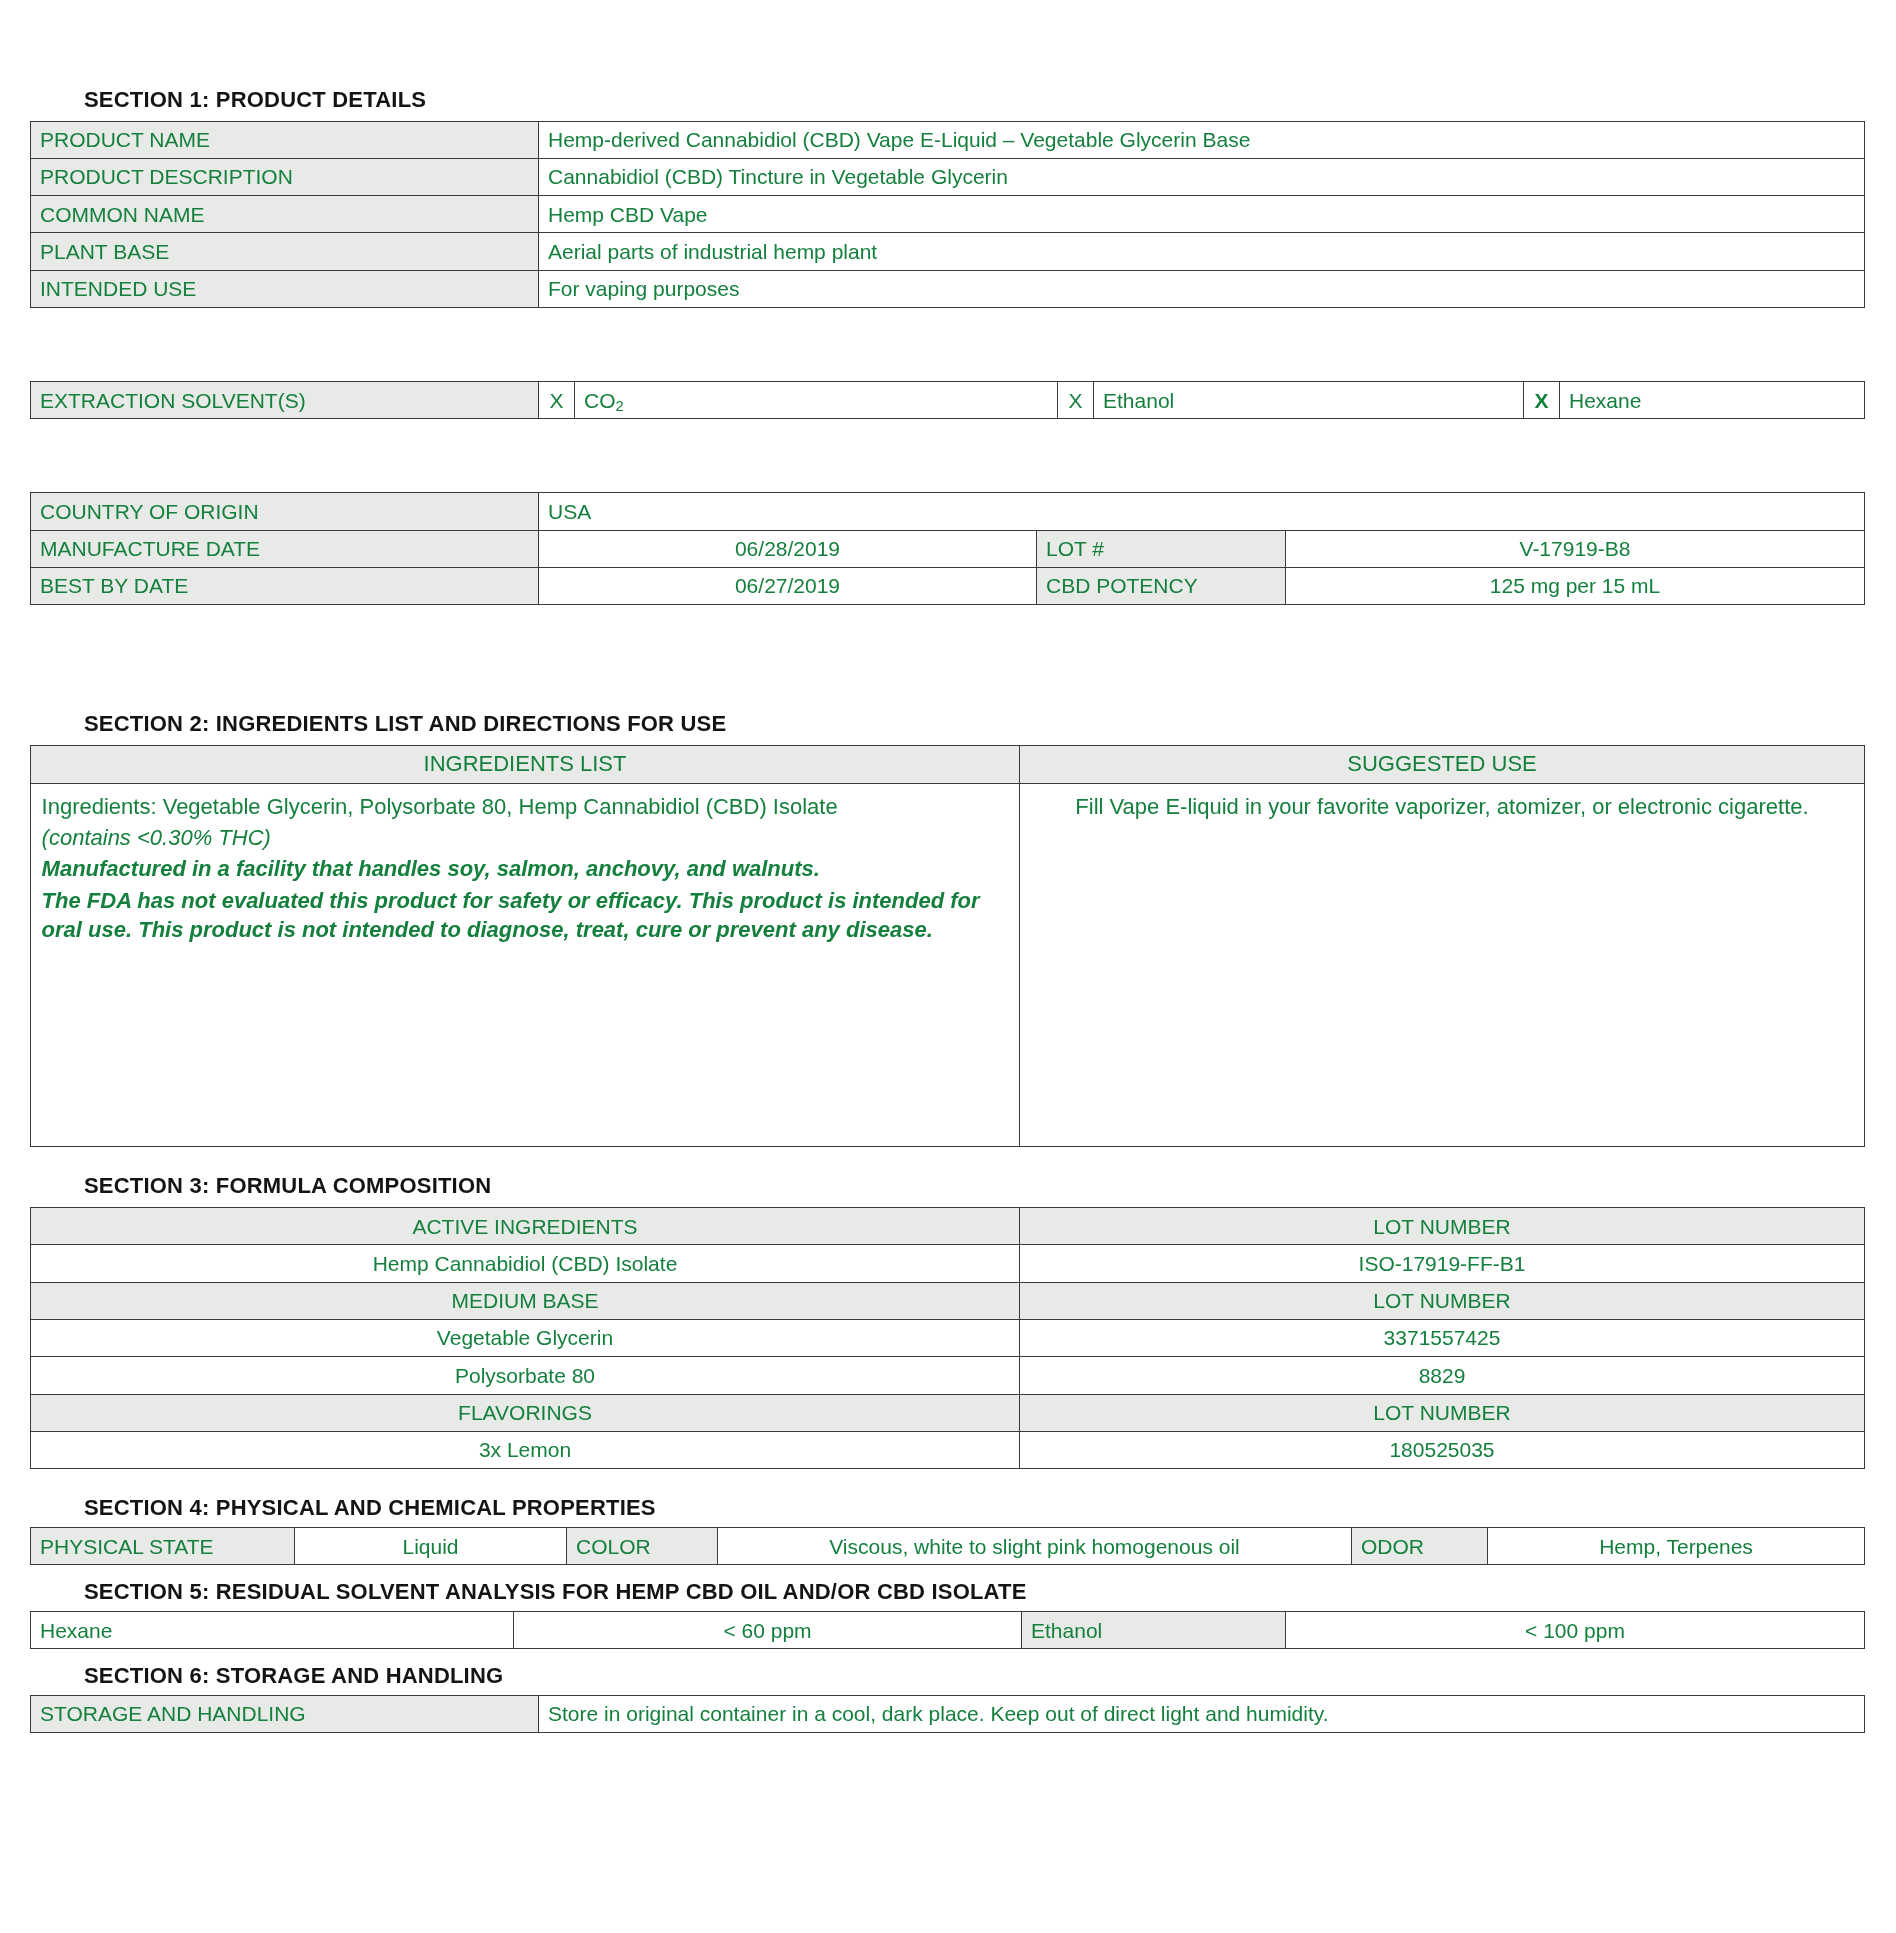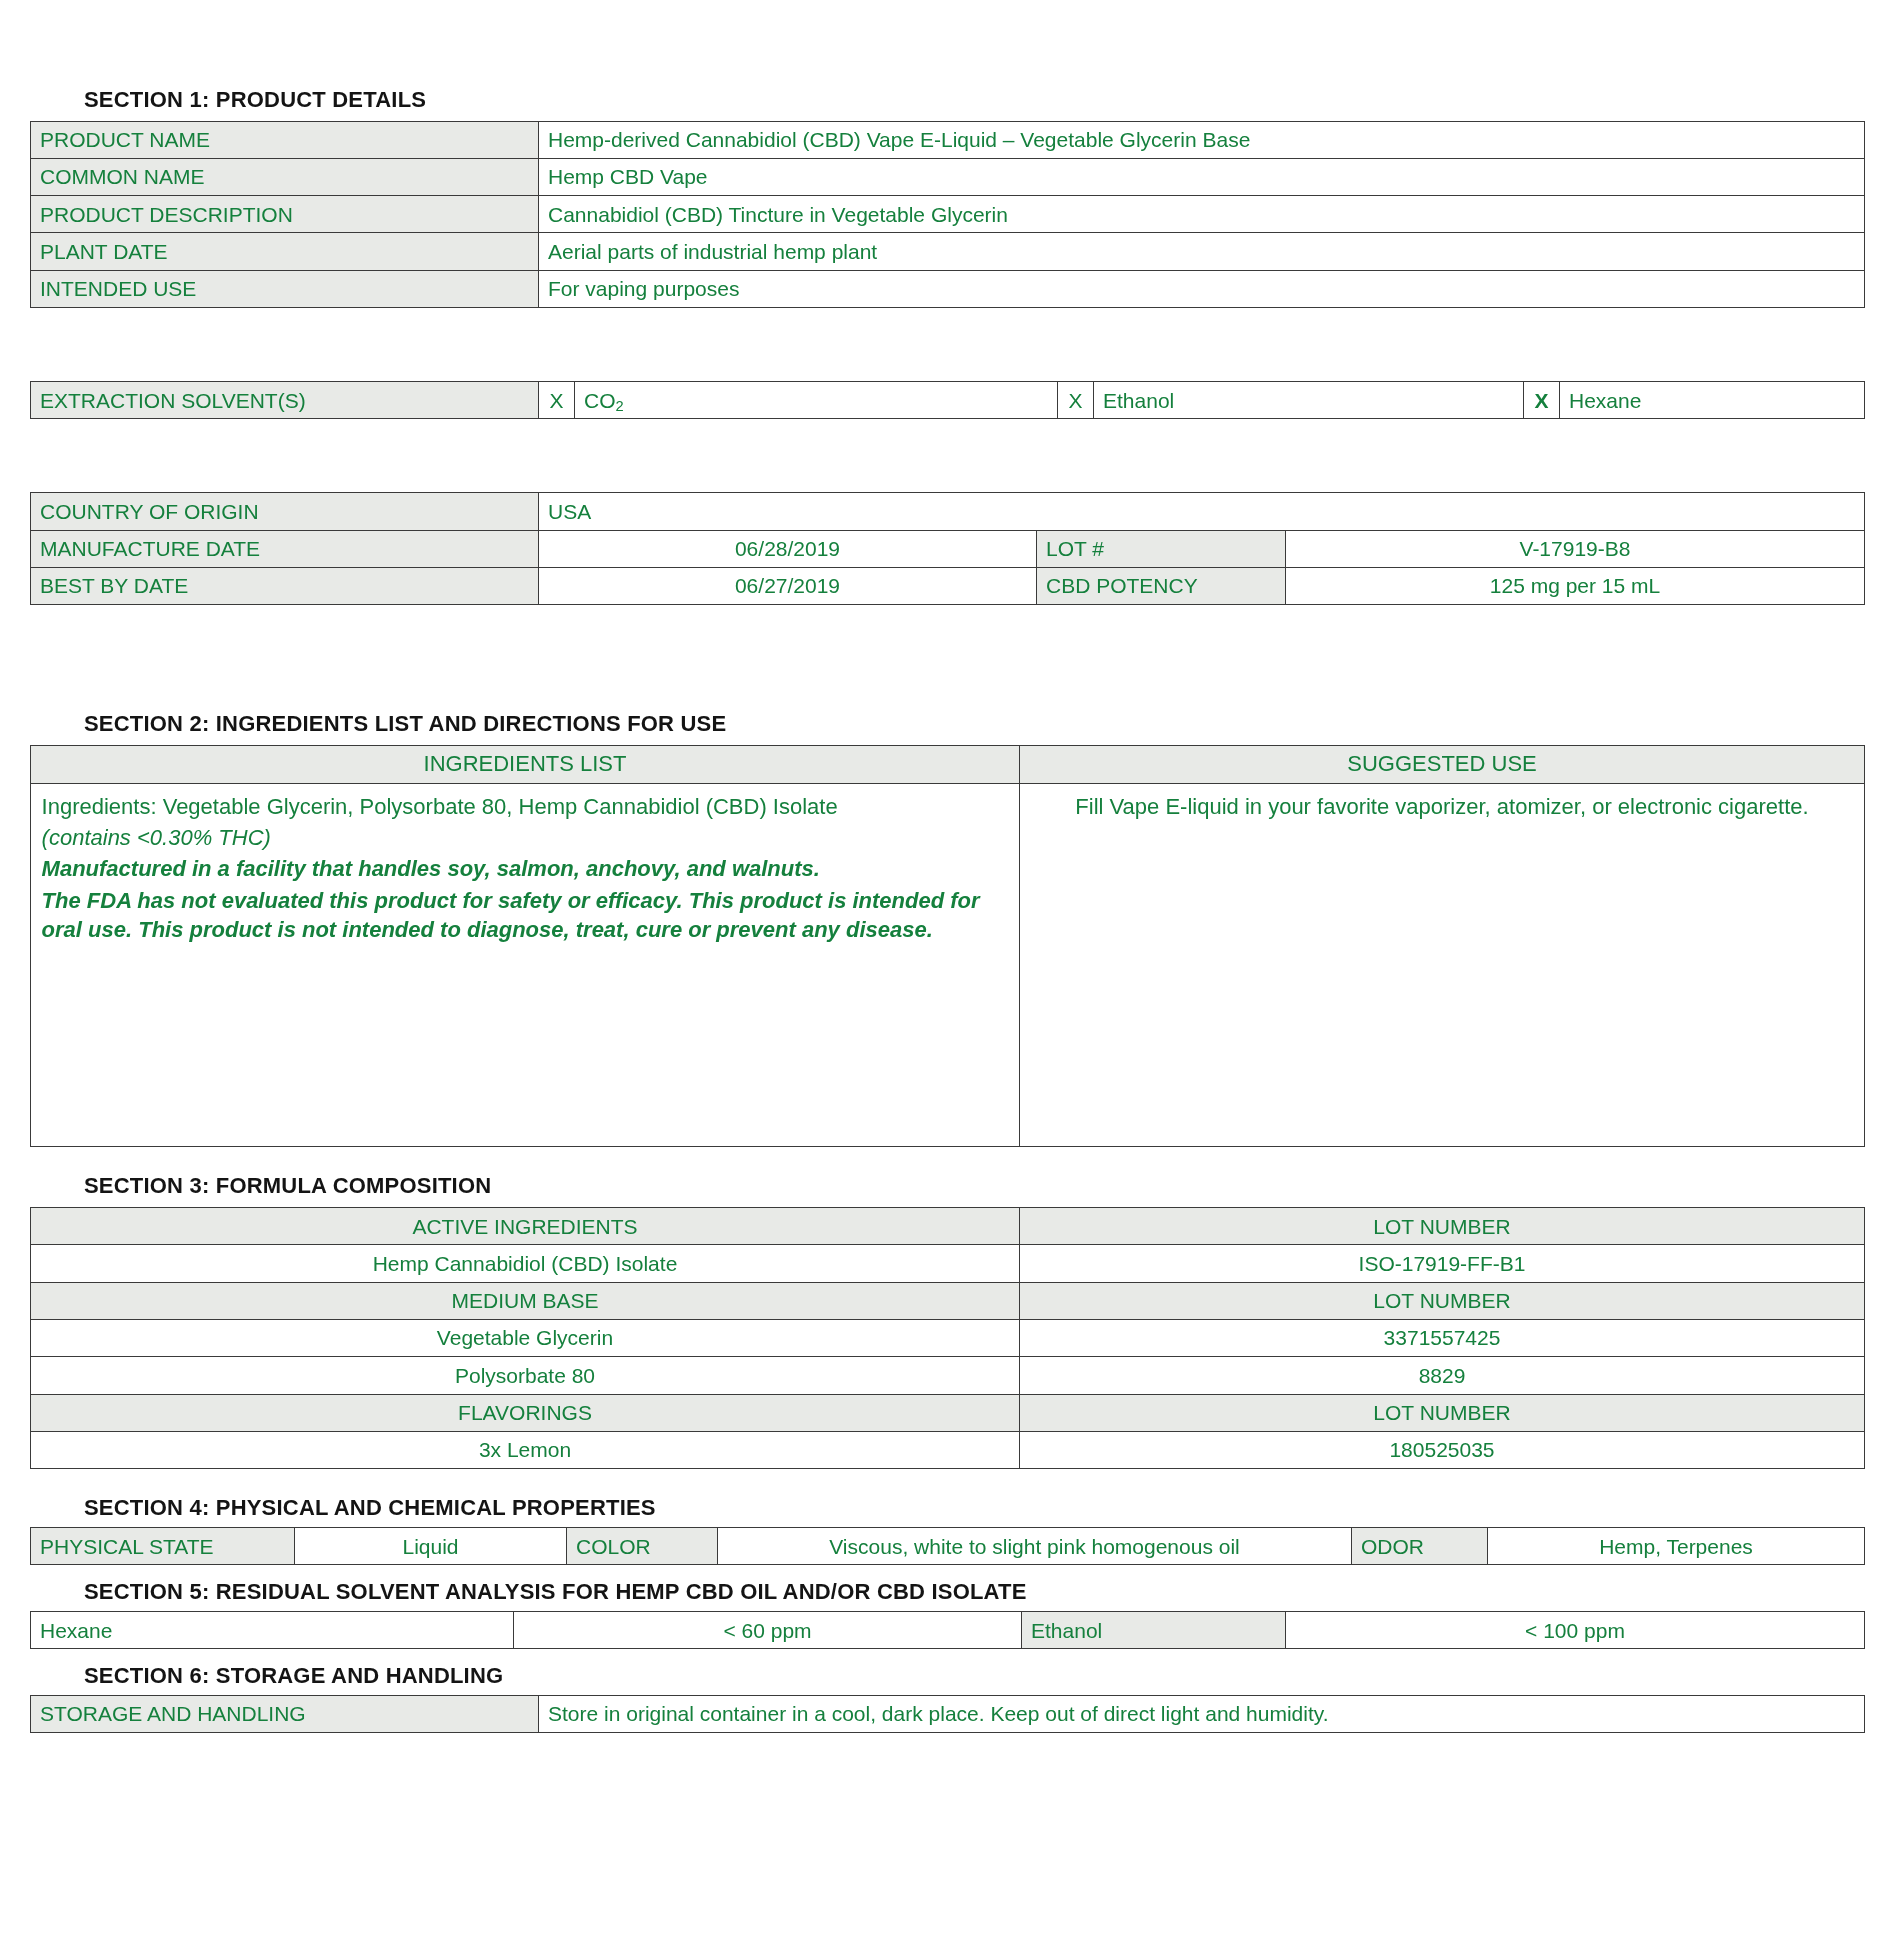--- a/index.html
+++ b/index.html
@@ -106,29 +106,29 @@
       <colgroup>
           <col style="width:508px">
           <col>
         </colgroup>
       <tbody>
         <tr>
           <td class="shade">PRODUCT NAME</td>
           <td>Hemp-derived Cannabidiol (CBD) Vape E-Liquid – Vegetable Glycerin Base</td>
         </tr>
         <tr>
+          <td class="shade">PRODUCT DESCRIPTION</td>
+          <td>Cannabidiol (CBD) Tincture in Vegetable Glycerin</td>
+        </tr>
+        <tr>
           <td class="shade">COMMON NAME</td>
           <td>Hemp CBD Vape</td>
         </tr>
         <tr>
-          <td class="shade">PRODUCT DESCRIPTION</td>
-          <td>Cannabidiol (CBD) Tincture in Vegetable Glycerin</td>
-        </tr>
-        <tr>
-          <td class="shade">PLANT DATE</td>
+          <td class="shade">PLANT BASE</td>
           <td>Aerial parts of industrial hemp plant</td>
         </tr>
         <tr>
           <td class="shade">INTENDED USE</td>
           <td>For vaping purposes</td>
         </tr>
       </tbody>
     </table>
 
     <div class="gap-md"></div>

